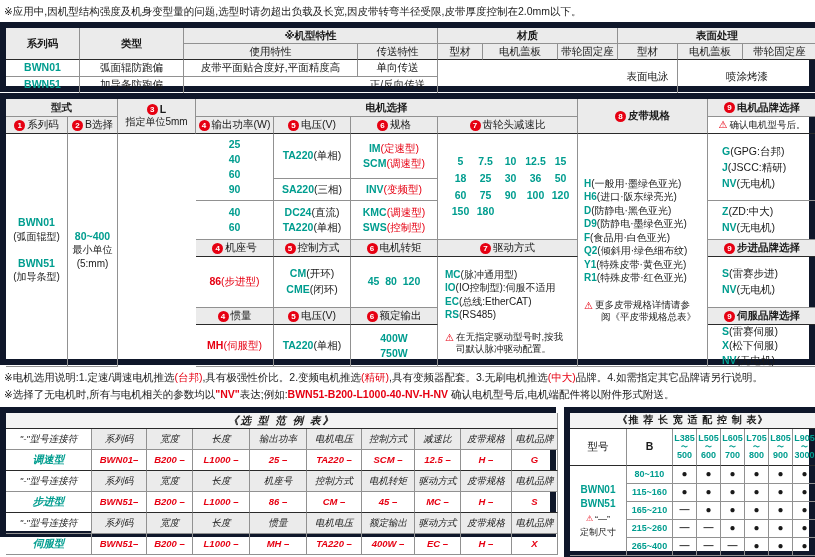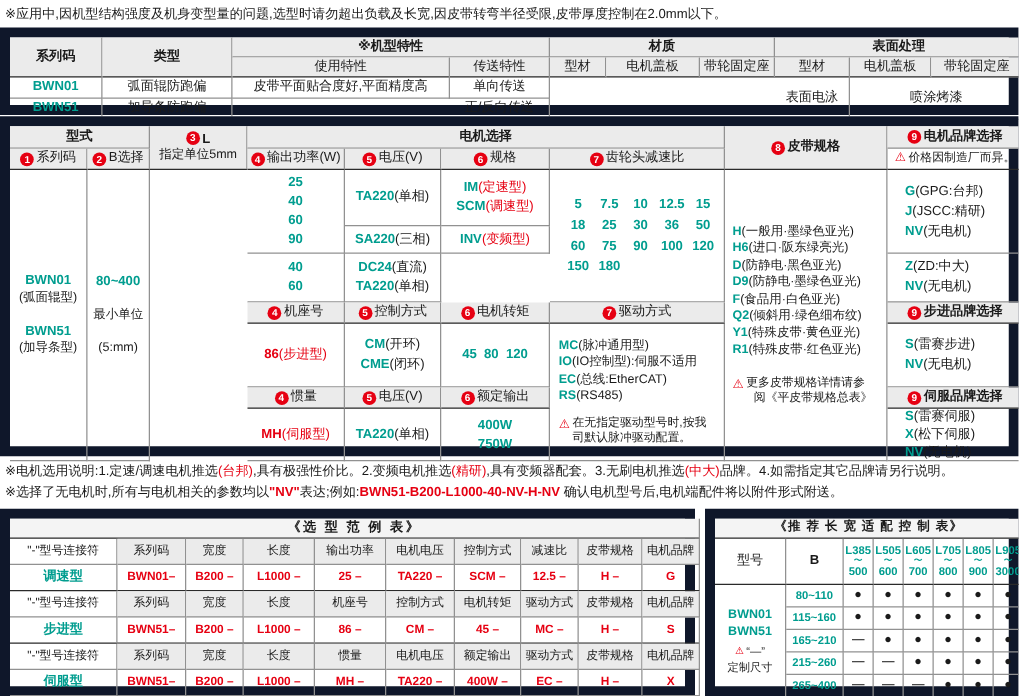--- a/index.html
+++ b/index.html
@@ -1,20 +1,20 @@
 <!DOCTYPE html>
 <html><head>
 <meta charset="utf-8">
 <style>
   html,body{margin:0;padding:0;background:#fff;}
   .page{position:relative;width:815px;height:557px;background:#fff;overflow:hidden;
         font-family:"Liberation Sans","DejaVu Sans",sans-serif;color:#1a1a1a;font-size:11px;}
   .abs{position:absolute;}
   .grid{display:grid;}
-  .tbl{border:8px solid #0f172a;box-sizing:border-box;background:#fff;}
+  .tbl{border:6px solid #0f172a;box-sizing:border-box;background:#fff;}
   .c{border-right:1px solid #919191;border-bottom:1px solid #919191;box-sizing:border-box;
      display:flex;align-items:center;justify-content:center;text-align:center;
      overflow:hidden;line-height:1.25;font-size:10.5px;padding:0 1px;}
   .col{flex-direction:column;}
   .left{align-items:flex-start;justify-content:center;text-align:left;}
   .g{background:#ebebeb;}
   .bandt{background:#f4f4f4;}
   .hb{border-bottom:1.5px solid #2a2a2a;}
   .t{color:#009d8f;}
   .r{color:#e60012;}
@@ -102,31 +102,31 @@
     <div class="c g hb" style="grid-area:2/6/3/7">
       <span class="badge">6</span>
         <span>规格</span>
     </div>
     <div class="c g hb" style="grid-area:2/7/3/8">
       <span class="badge">7</span>
         <span>齿轮头减速比</span>
     </div>
     <div class="c f95 hb" style="grid-area:2/9/3/10">
       <span class="wicon">⚠</span>
-        <span>价格因制造厂而异。</span>
+        <span>确认电机型号后。</span>
     </div>
 
     <div class="c col" style="grid-area:3/1/10/2;gap:1px">
       <div class="t b">BWN01</div>
       <div class="f10">(弧面辊型)</div>
       <div style="height:12px"></div>
       <div class="t b">BWN51</div>
       <div class="f10">(加导条型)</div>
     </div>
-    <div class="c col" style="grid-area:3/2/10/3;gap:14px">
+    <div class="c col" style="grid-area:3/2/10/3;gap:1px">
       <div class="t b">80~400</div>
       <div class="f10">最小单位</div>
       <div class="f10">(5:mm)</div>
     </div>
 
     <div class="c col t b" style="grid-area:3/4/5/5;line-height:1.45">
       <div>25</div>
       <div>40</div>
       <div>60</div>
       <div>90</div>
@@ -147,20 +147,24 @@
       <span class="t b">INV</span>
         <span class="r">(变频型)</span>
     </div>
     <div class="c col t b" style="grid-area:5/4/6/5;line-height:1.4">
       <div>40</div>
       <div>60</div>
     </div>
     <div class="c col" style="grid-area:5/5/6/6;line-height:1.4">
       <div><span class="t b">DC24</span><span>(直流)</span></div>
       <div><span class="t b">TA220</span><span>(单相)</span></div>
+    </div>
+    <div class="c col" style="grid-area:5/6/6/7;line-height:1.4">
+      <div><span class="t b">KMC</span><span class="r">(调速型)</span></div>
+      <div><span class="t b">SWS</span><span class="r">(控制型)</span></div>
     </div>
     <div class="c ratios" style="grid-area:3/7/6/8">
       <span>5</span>
         <span>7.5</span>
         <span>10</span>
         <span>12.5</span>
         <span>15</span>
       <span>18</span>
         <span>25</span>
         <span>30</span>
@@ -281,21 +285,21 @@
     </div>
   </div>
 
   <div class="abs note" style="left:4px;top:369px;width:808px">
     <span>※电机选用说明:1.定速/调速电机推选</span><span class="r">(台邦)</span><span>,具有极强性价比。2.变频电机推选</span><span class="r">(精研)</span><span>,具有变频器配套。3.无刷电机推选</span><span class="r">(中大)</span><span>品牌。4.如需指定其它品牌请另行说明。</span>
   </div>
   <div class="abs note" style="left:4px;top:386px;width:808px">
     <span>※选择了无电机时,所有与电机相关的参数均以</span><span class="r b">"NV"</span><span>表达;例如:</span><span class="r b">BWN51-B200-L1000-40-NV-H-NV</span><span>  确认电机型号后,电机端配件将以附件形式附送。</span>
   </div>
 
-  <div class="abs grid tbl" style="left:0;top:407px;width:556px;height:150px;grid-template-columns:86px 55px 46px 57px 57px 55px 53px 46px 51px 46px;grid-template-rows:16px 21px 21px 21px 21px 21px 21px;">
+  <div class="abs grid tbl" style="left:0;top:407px;width:556px;height:130px;grid-template-columns:86px 55px 46px 57px 57px 55px 53px 46px 51px 46px;grid-template-rows:16px 21px 21px 21px 21px 21px 21px;font-style:italic;">
     <div class="c bandt b hb" style="grid-area:1/1/2/11;letter-spacing:2px">《选 型 范 例 表》</div>
 
     <div class="c f95" style="grid-area:2/1/3/2">"-"型号连接符</div>
     <div class="c g f95" style="grid-area:2/2/3/3">系列码</div>
     <div class="c g f95" style="grid-area:2/3/3/4">宽度</div>
     <div class="c g f95" style="grid-area:2/4/3/5">长度</div>
     <div class="c g f95" style="grid-area:2/5/3/6">输出功率</div>
     <div class="c g f95" style="grid-area:2/6/3/7">电机电压</div>
     <div class="c g f95" style="grid-area:2/7/3/8">控制方式</div>
     <div class="c g f95" style="grid-area:2/8/3/9">减速比</div>

